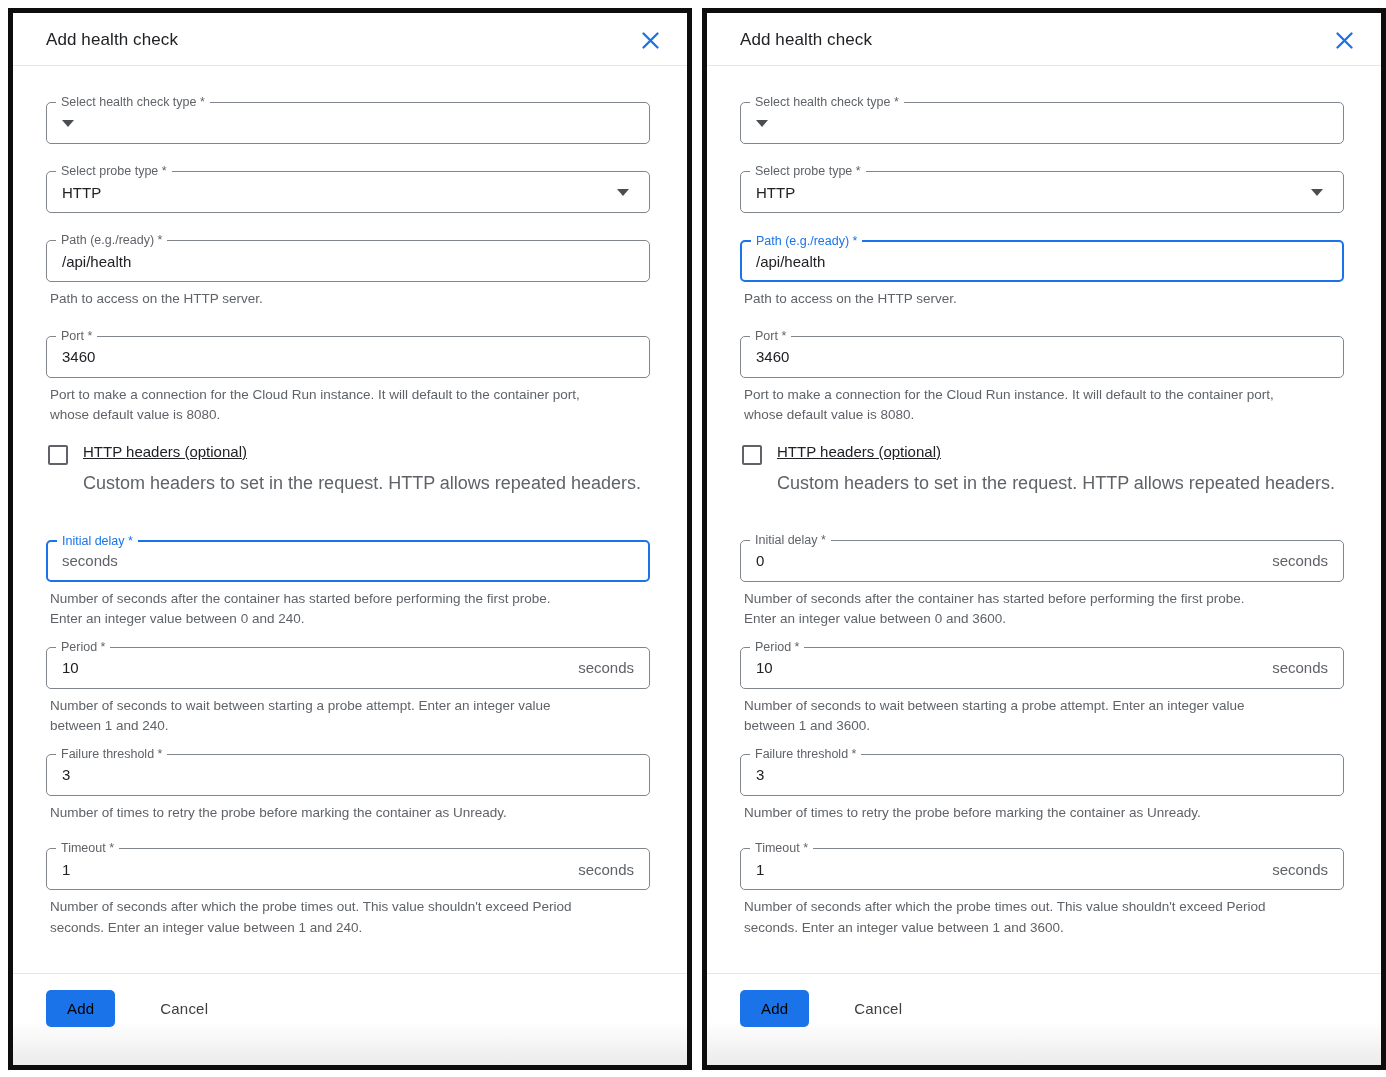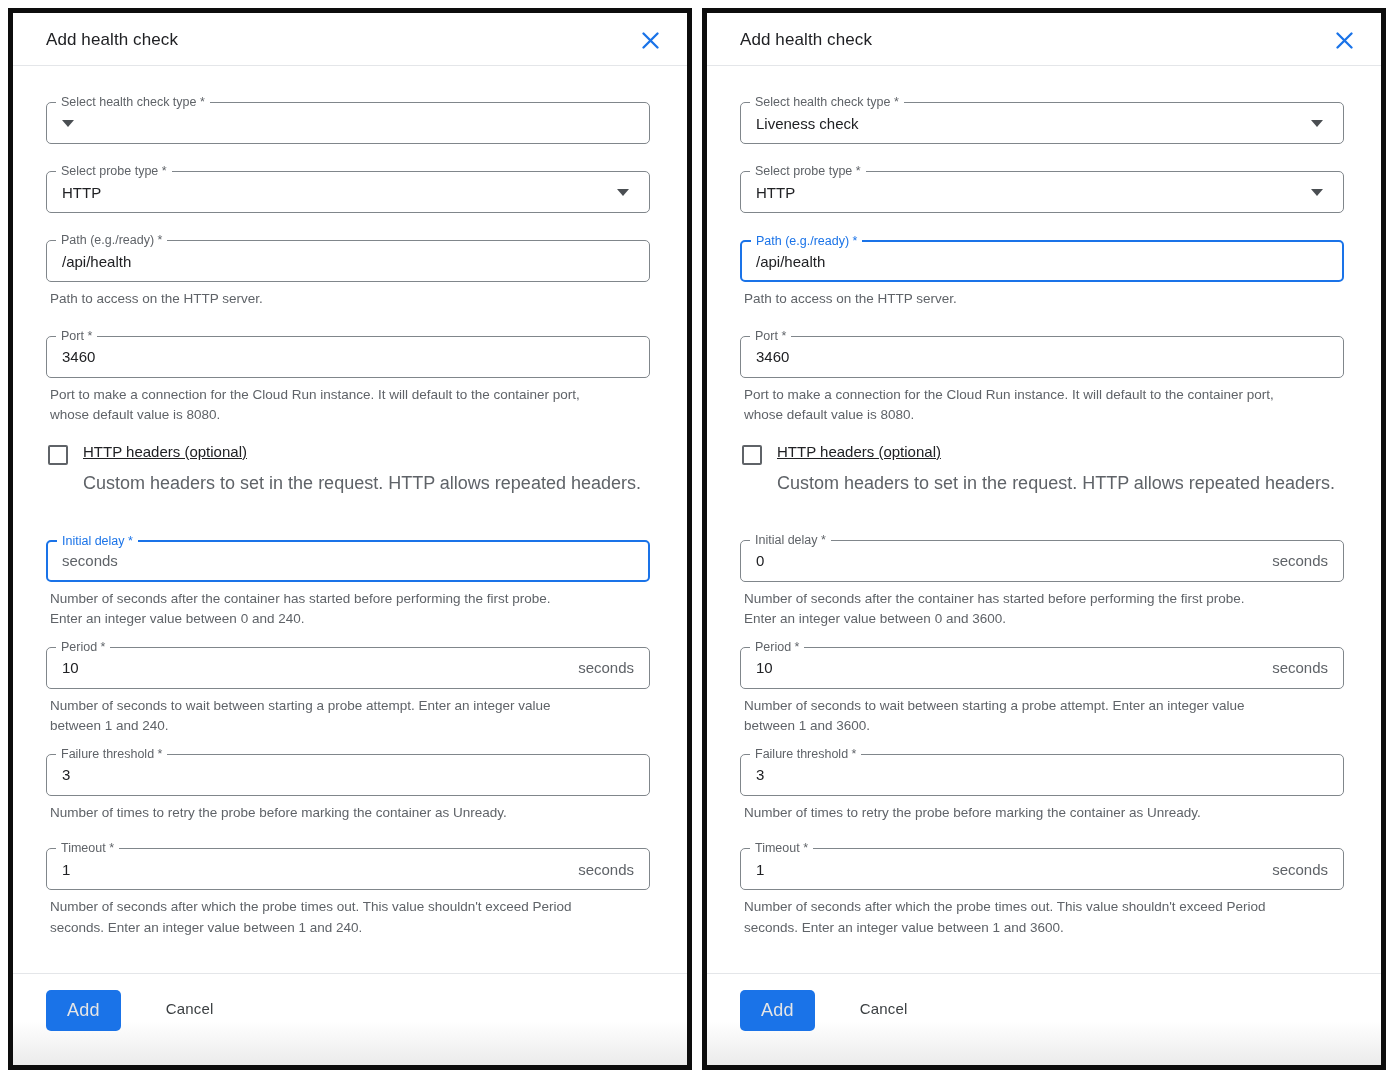--- a/index.html
+++ b/index.html
@@ -76,21 +76,21 @@
 
   
   .panel-footer {
     flex:0 0 auto; height:92px; box-sizing:border-box;
     border-top:1px solid #e4e6e9;
     padding:16px 33px 0 33px;
     background:linear-gradient(180deg, #ffffff 0%, #ffffff 52%, #ebebeb 100%);
     display:flex; align-items:flex-start;
   }
   .btn-add {
-    background:#1a73e8; color:#e5e5e5; font-size:18px; letter-spacing:.2px;
+    background:#1a73e8; color:#000000; font-size:15px; letter-spacing:.2px;
     border:none; border-radius:5px; padding:10px 21px; cursor:pointer;
     font-family:"Liberation Sans", sans-serif;
   }
   .btn-cancel {
     background:none; border:none; cursor:pointer;
     color:#3c4043; font-size:15px; letter-spacing:.2px;
     margin-left:37px; padding:10px 8px;
     font-family:"Liberation Sans", sans-serif;
   }
 </style>
@@ -206,21 +206,20 @@
             <path d="M1.5 1.5 L15.5 15.5 M15.5 1.5 L1.5 15.5" stroke="#1a73e8" stroke-width="2.3" stroke-linecap="round"></path>
           </svg>
       </div>
     </div>
 
     <div class="panel-body">
 
       <div class="group">
         <div class="field">
           <span class="field-label">Select health check type *</span>
-          <span class="field-value">Liveness check</span>
           <span class="dd-caret"></span>
         </div>
       </div>
 
       <div class="group">
         <div class="field">
           <span class="field-label">Select probe type *</span>
           <span class="field-value">HTTP</span>
           <span class="dd-caret"></span>
         </div>

